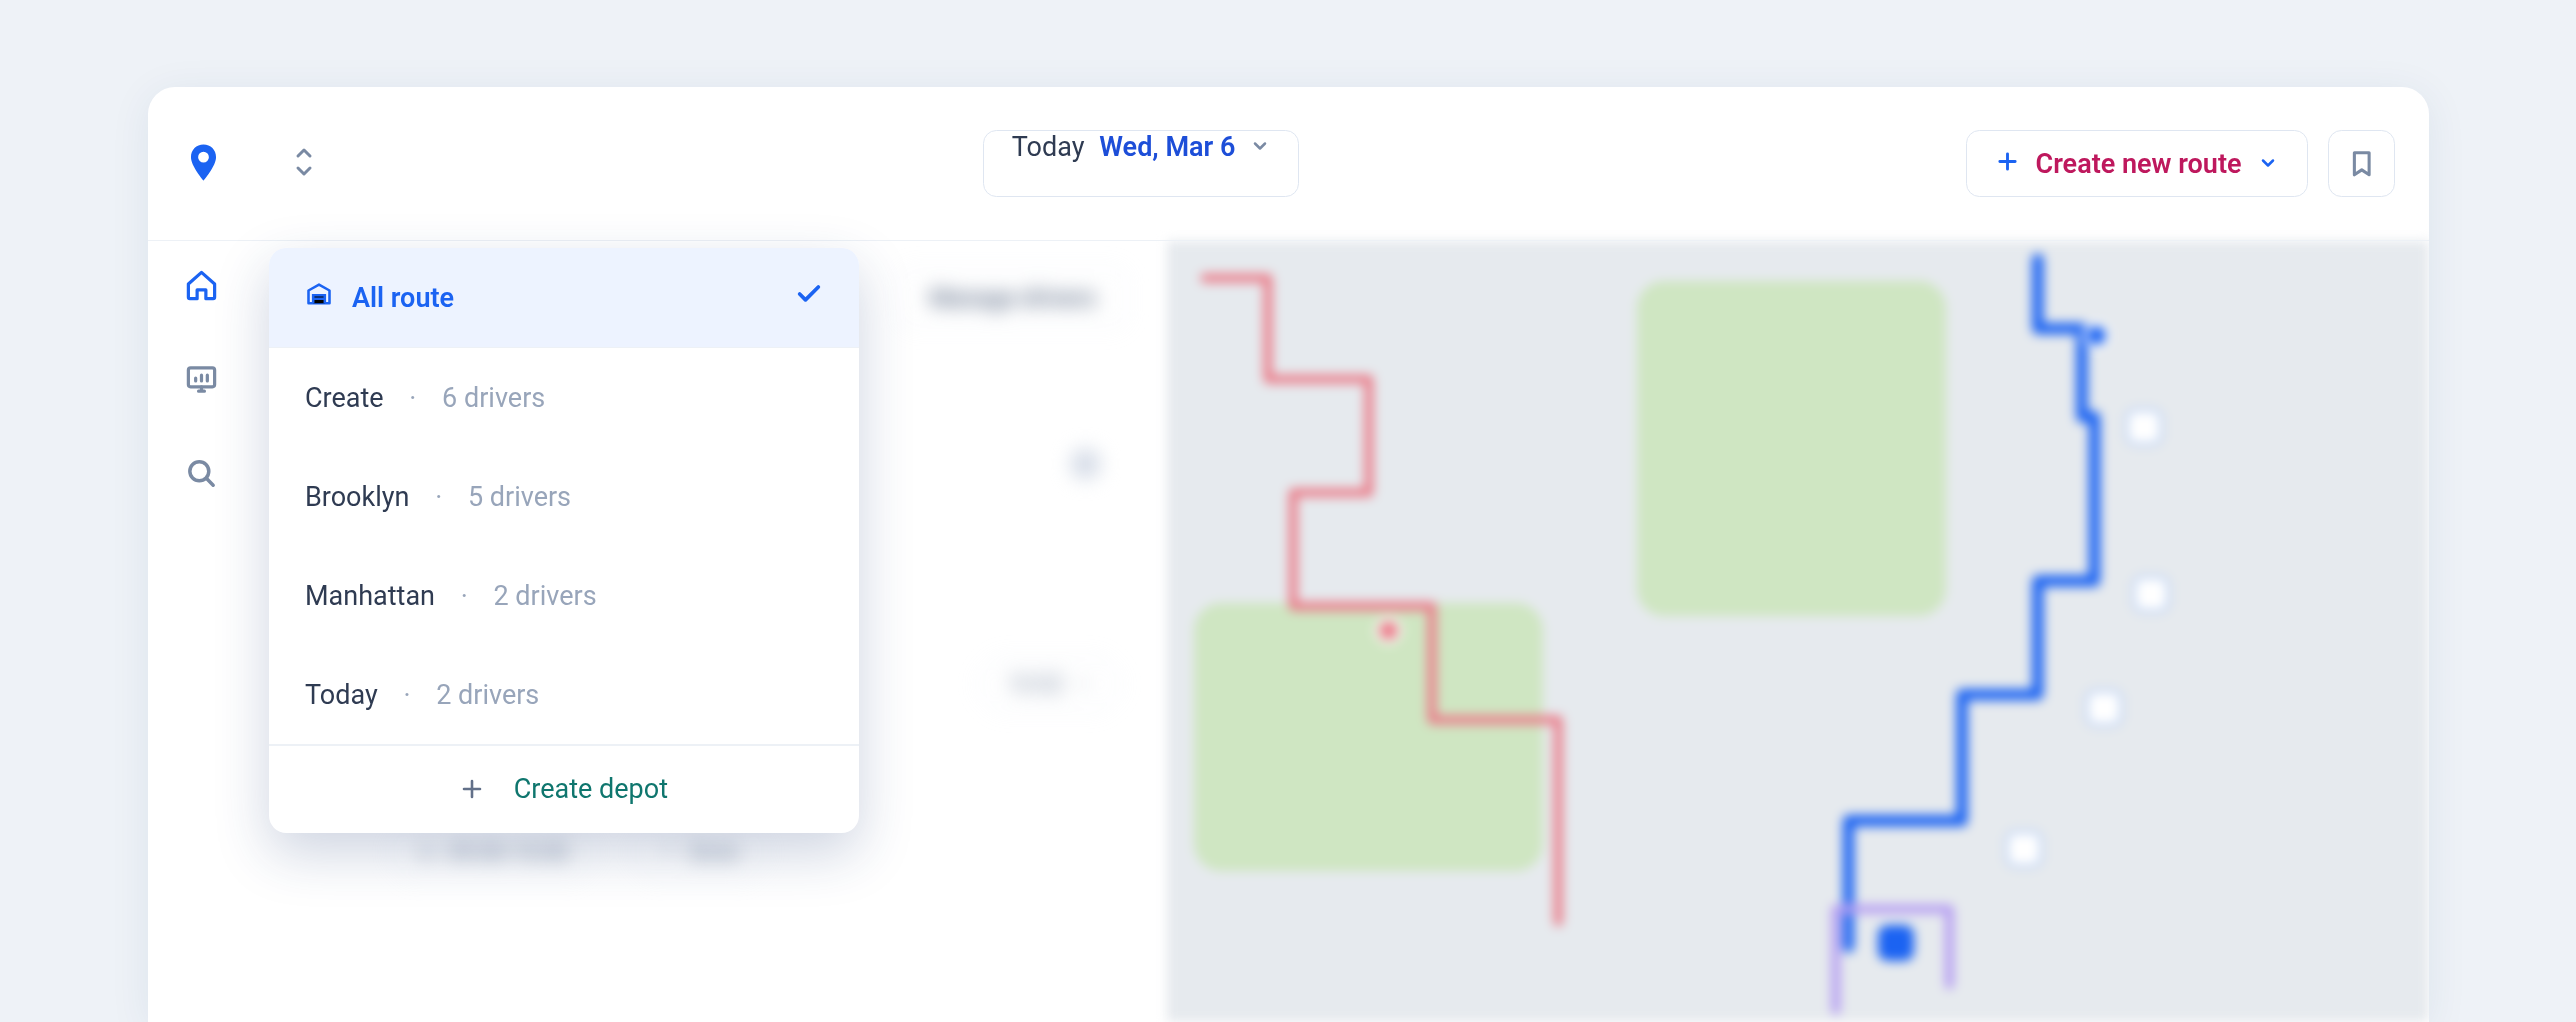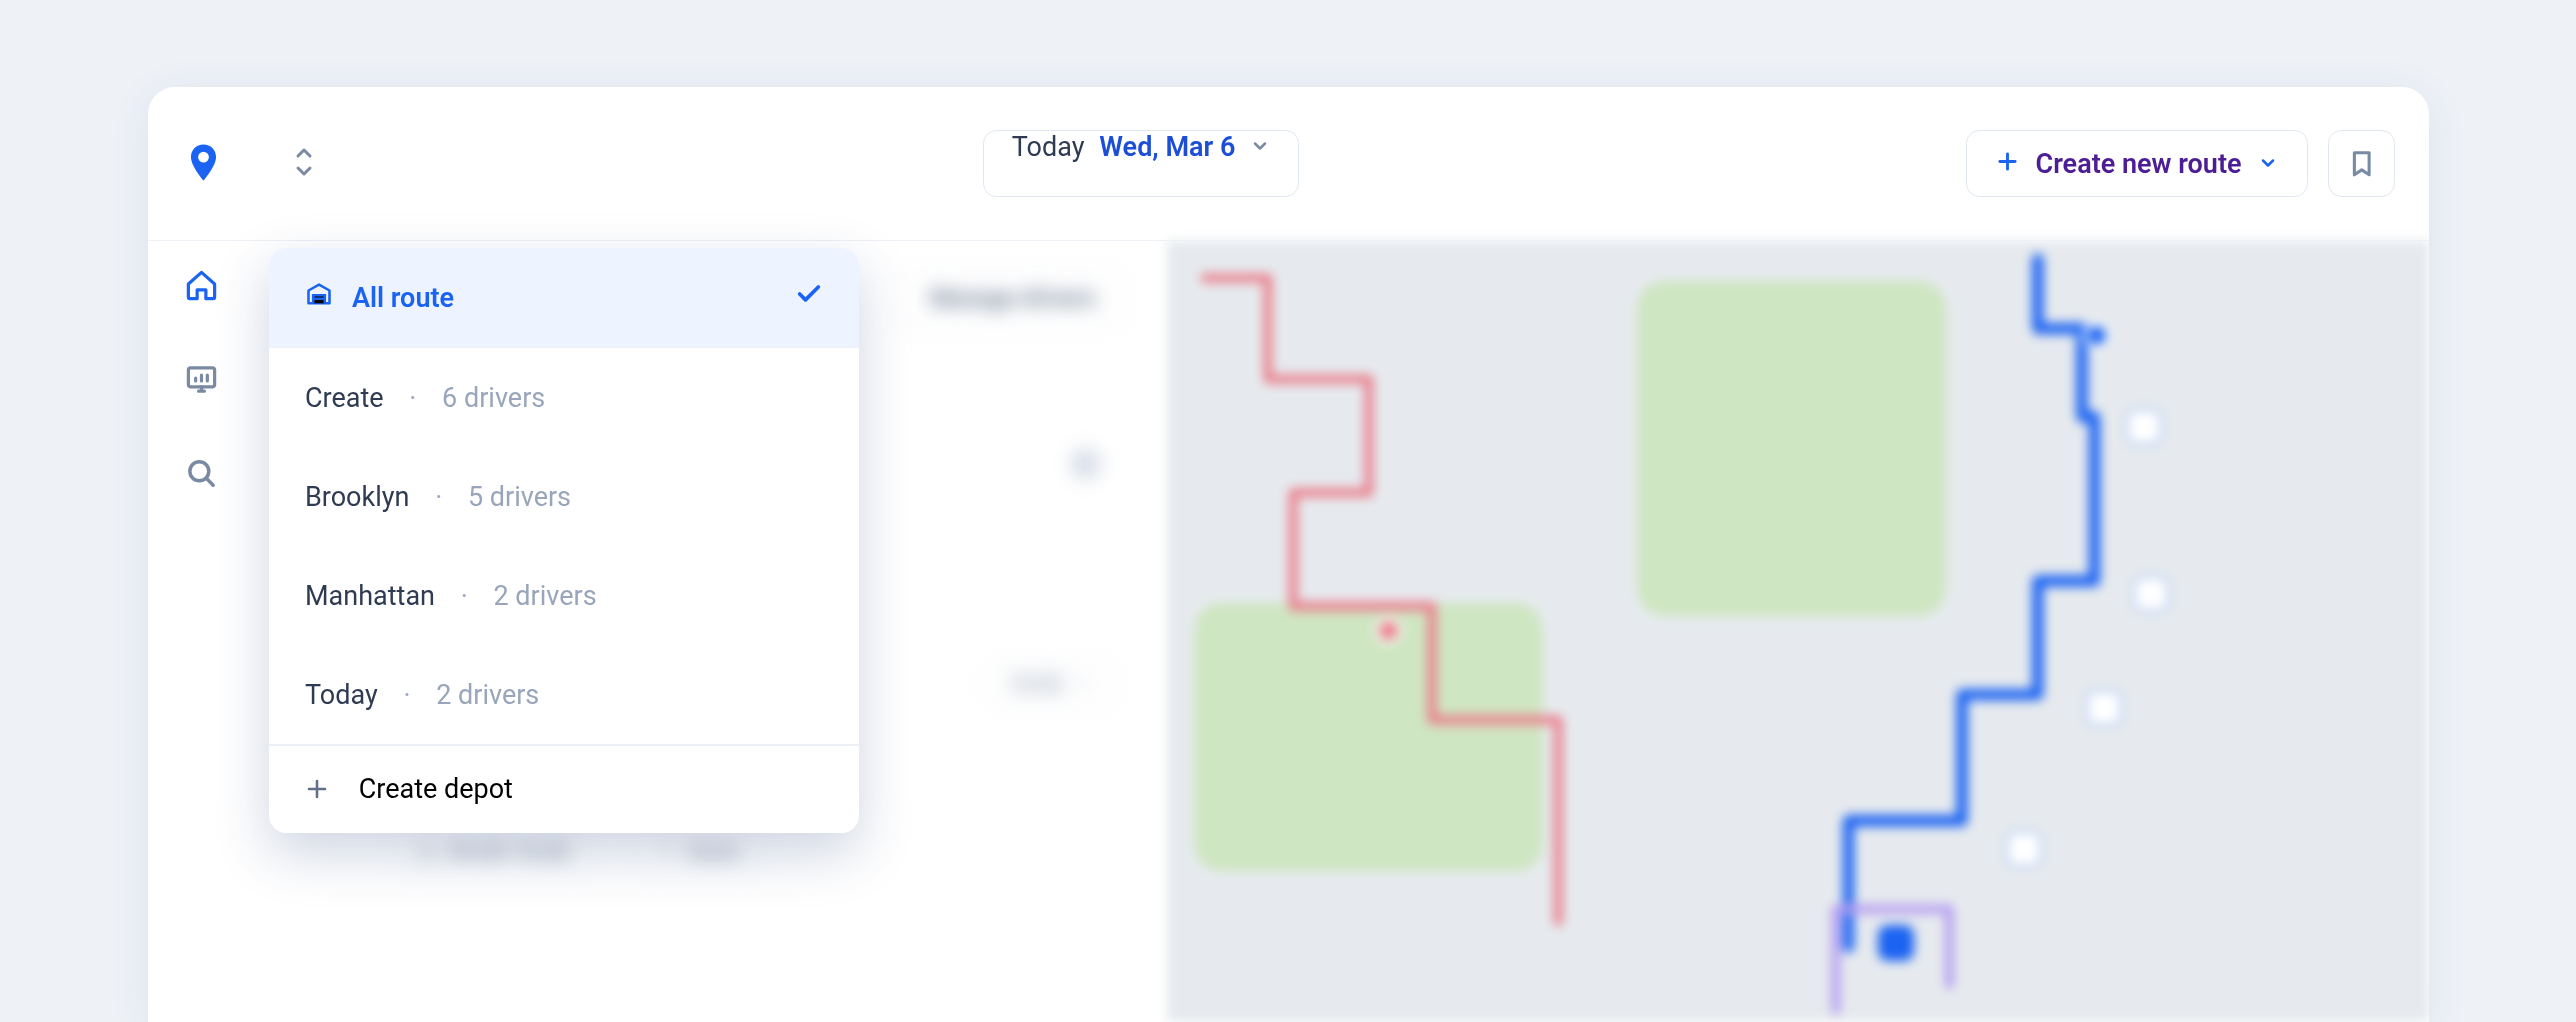--- a/index.html
+++ b/index.html
@@ -34,21 +34,21 @@
     border:1.3px solid #dfe6f1;border-radius:13.4px;
     height:67px;display:flex;gap:14.8px;
     padding:0 28px;font-size:27px;color:#2f3b52;cursor:pointer;
   }
   .today-pill .date{color:#1d4ed8;font-weight:600;}
   .create-route{
     margin-left:auto;
     margin-right:20px;
     border:1.3px solid #dfe6f1;border-radius:13.4px;
     height:67px;display:flex;align-items:center;gap:16px;
-    padding:0 29.5px;font-size:27px;color:#4c1d95;font-weight:600;cursor:pointer;
+    padding:0 29.5px;font-size:27px;color:#be185d;font-weight:600;cursor:pointer;
   }
   .create-route .chev svg{width:20px;height:20px;}
   .bookmark{
     border:1.3px solid #dfe6f1;border-radius:13.4px;
     width:67px;height:67px;display:flex;align-items:center;justify-content:center;cursor:pointer;
   }
   .bookmark svg{width:29.5px;height:29.5px;}
 
   
   .body{position:absolute;top:154px;left:0;right:0;bottom:0;display:flex;}
@@ -108,21 +108,21 @@
   .dd-item{
     height:99px;display:flex;align-items:center;gap:19px;
     padding:0 36px;font-size:27px;color:#2f3b52;cursor:pointer;
   }
   .dd-item.active{background:#edf3ff;color:#1b63f2;font-weight:600;}
   .dd-item .meta{color:#98a5ba;}
   .dd-item .spacer{flex:1;}
   .dd-item .check svg{width:28px;height:28px;}
   .dd-item .warehouse-icon svg{width:28px;height:28px;}
   .dd-sep{height:1.3px;background:#edf1f6;margin:0;}
-  .dd-create{color:#000000;font-size:27px;height:87px;}
+  .dd-create{color:#0f766e;font-size:27px;height:87px;justify-content:center;}
   .dd-create svg{width:24px;height:24px;margin-right:10.7px;}
 </style>
 </head>
 <body>
 
 <div class="card">
 
   <div class="topbar">
     <span class="loc-icon">
       <svg viewBox="0 0 24 24">

